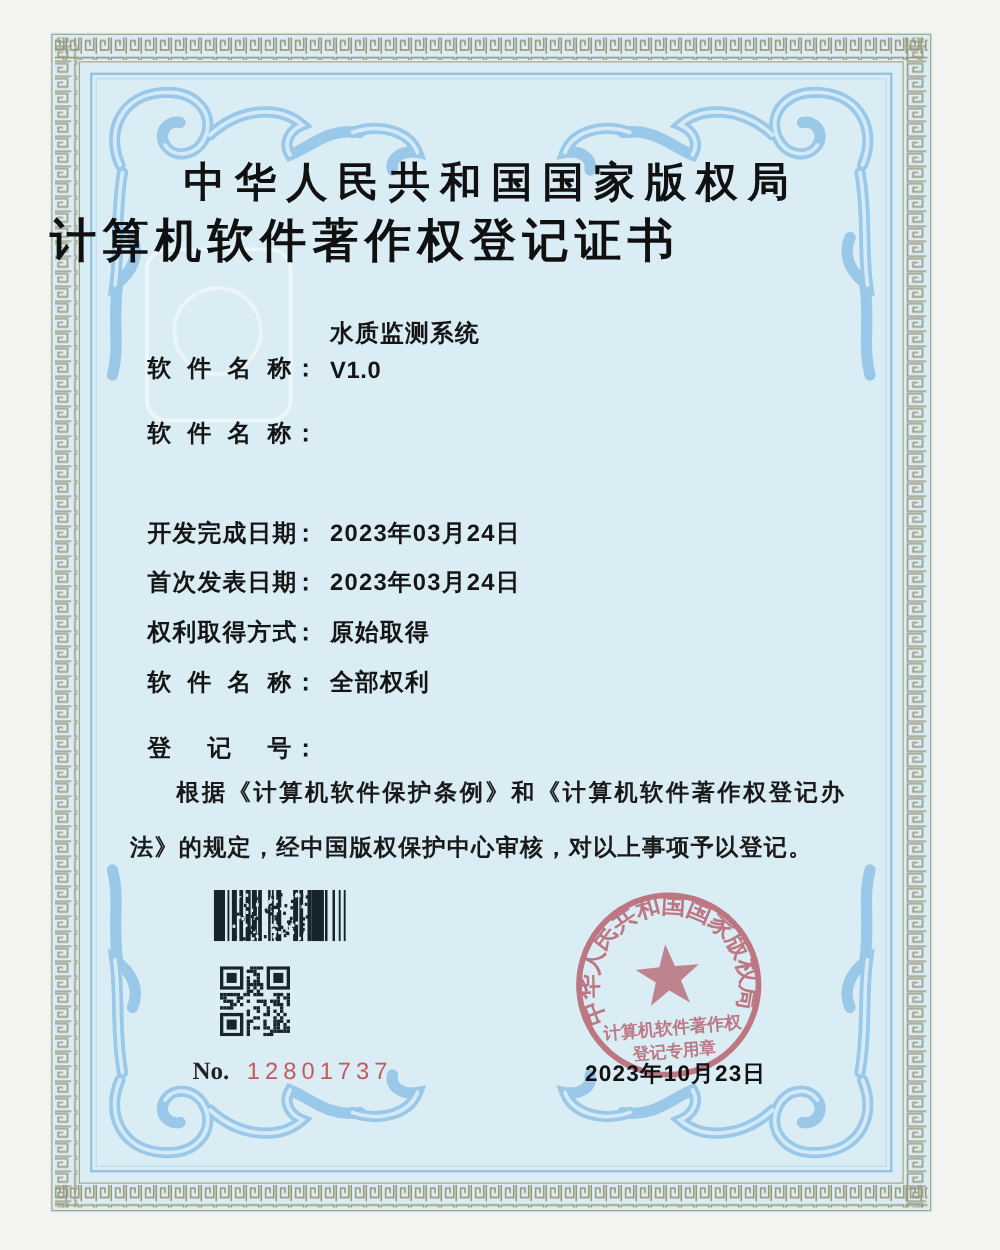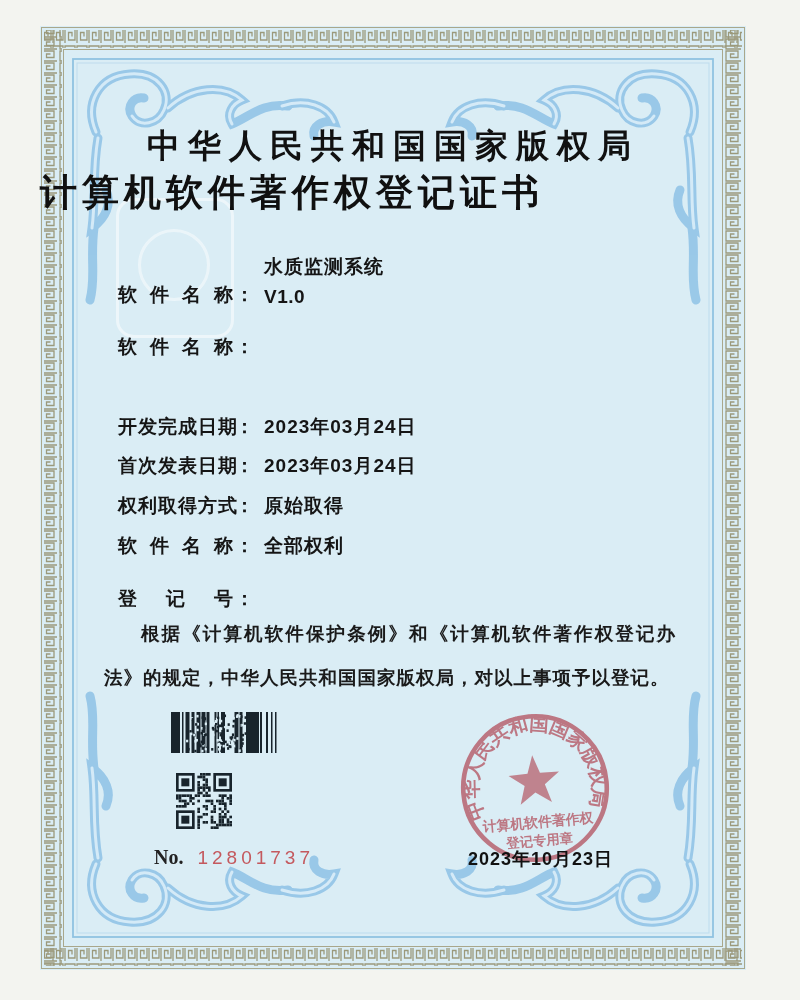--- a/index.html
+++ b/index.html
@@ -156,21 +156,21 @@
   <div class="field-row" style="top:533px">
     <span class="field-label">软件名称</span>
       <span class="field-colon">：</span>
     <span class="field-value">全部权利</span>
   </div>
   <div class="field-row" style="top:586px">
     <span class="field-label">登记号</span>
       <span class="field-colon">：</span>
   </div>
 
-  <div class="paragraph">根据《计算机软件保护条例》和《计算机软件著作权登记办法》的规定，中华人民共和国国家版权局，对以上事项予以登记。</div>
+  <div class="paragraph">根据《计算机软件保护条例》和《计算机软件著作权登记办法》的规定，经中国版权保护中心审核，对以上事项予以登记。</div>
 
   <svg class="barcode" viewBox="0 0 106 41" xmlns="http://www.w3.org/2000/svg">
       <rect x="0" y="0" width="9" height="41" fill="#18242c"></rect>
       <rect x="11" y="0" width="1.5" height="41" fill="#18242c"></rect>
       <rect x="14.5" y="0" width="4" height="41" fill="#18242c"></rect>
       <rect x="20.5" y="0" width="3" height="41" fill="#18242c"></rect>
       <rect x="25.5" y="0" width="4" height="41" fill="#18242c"></rect>
       <rect x="30.5" y="0" width="4" height="41" fill="#18242c"></rect>
       <rect x="35.5" y="0" width="3" height="41" fill="#18242c"></rect>
       <rect x="43.5" y="0" width="2" height="41" fill="#18242c"></rect>

